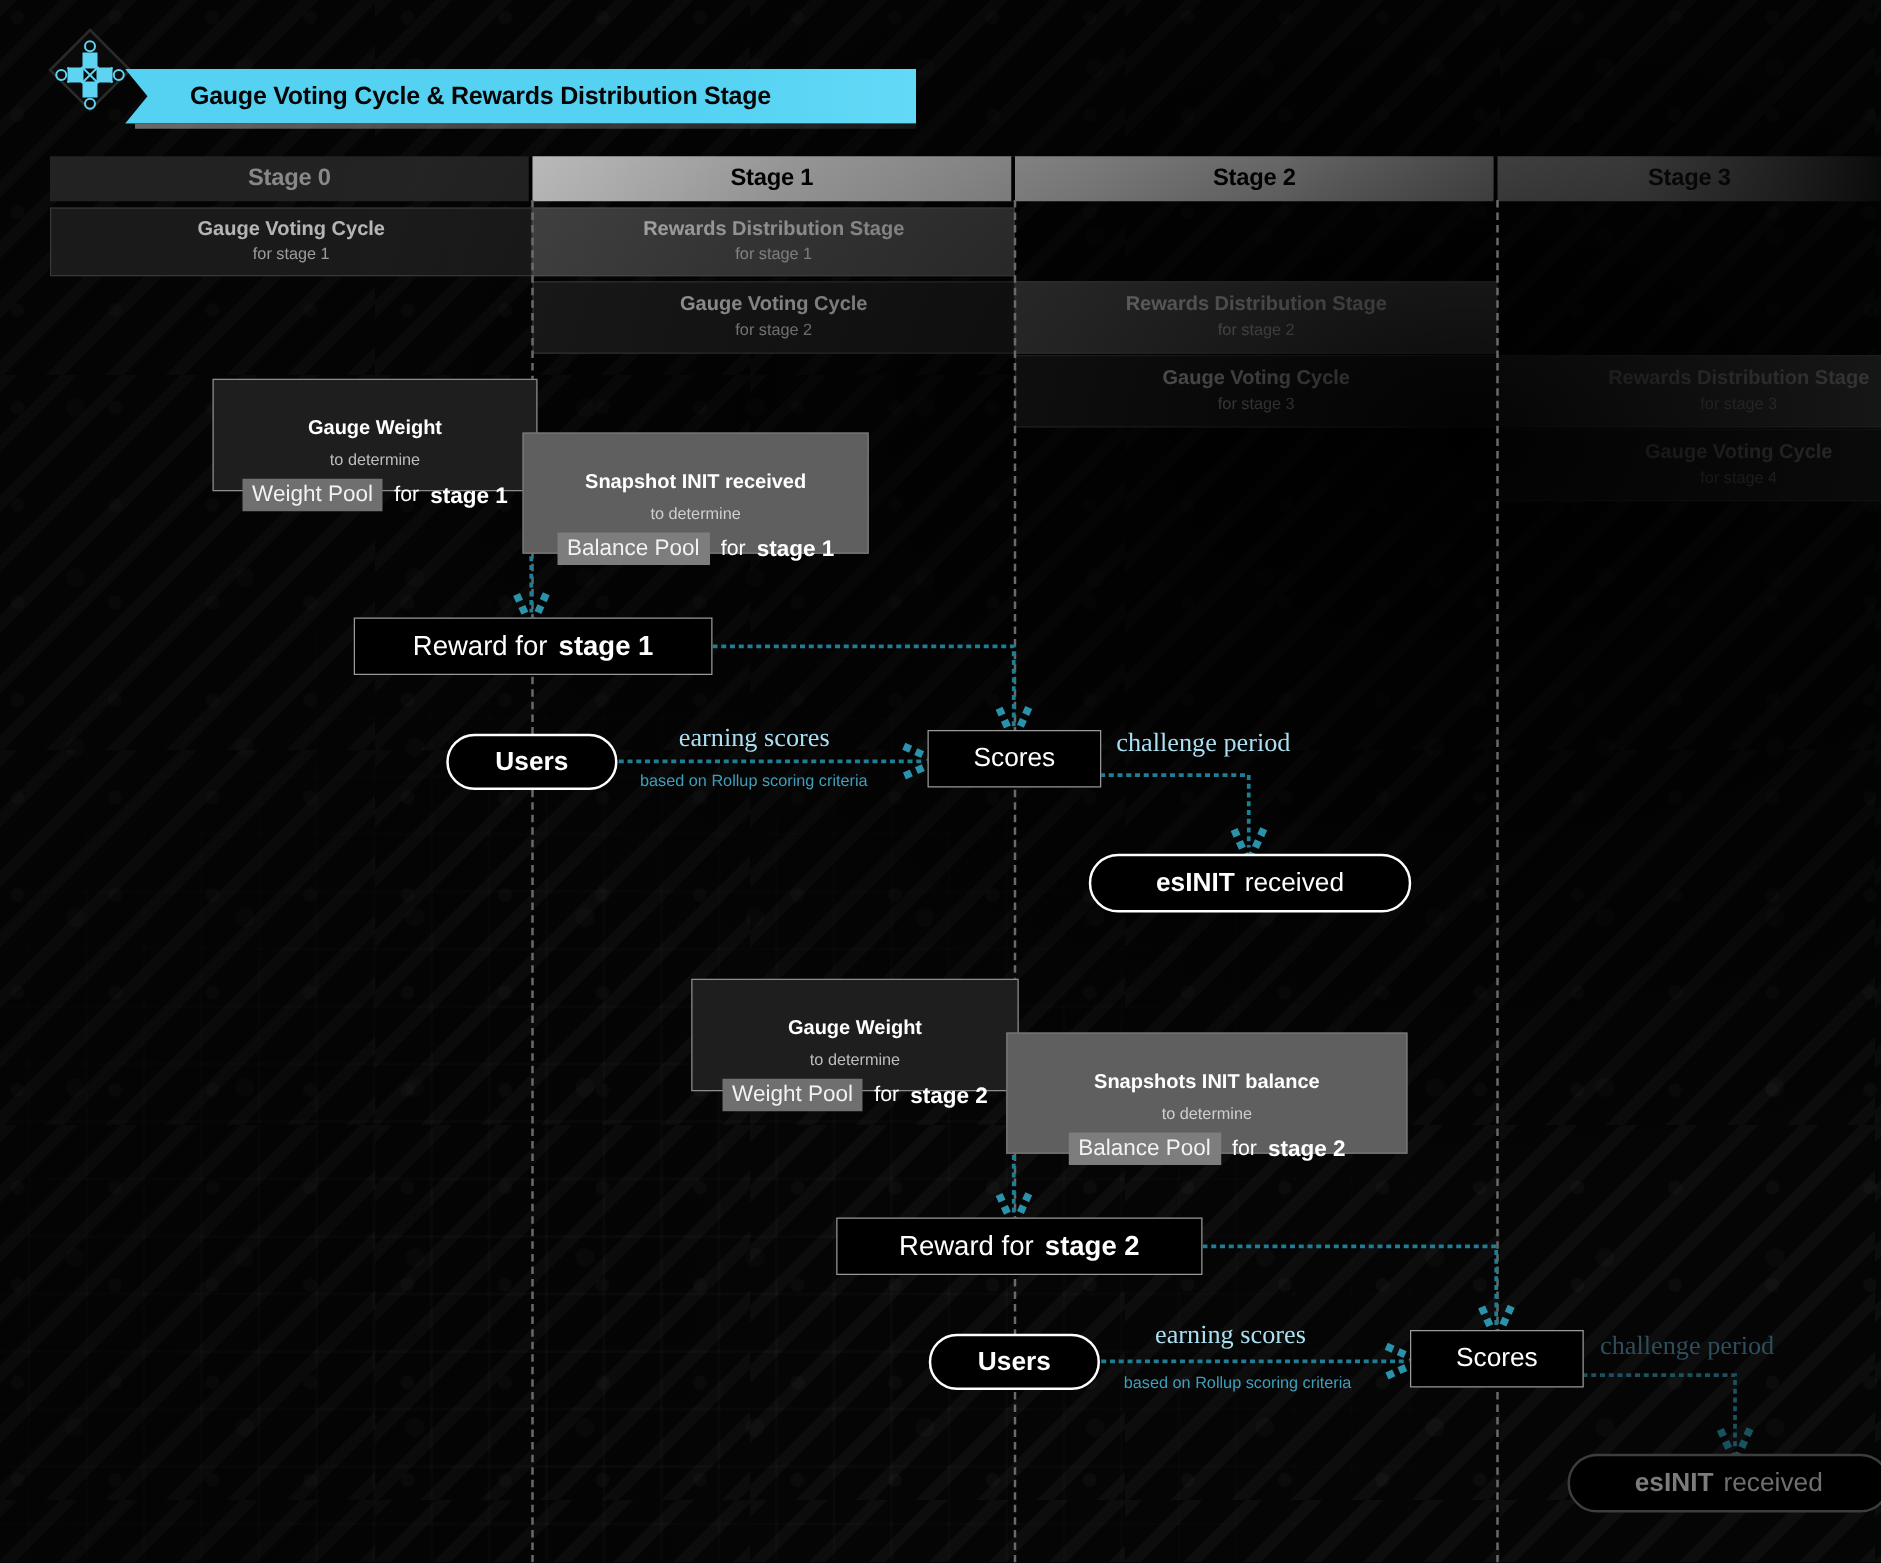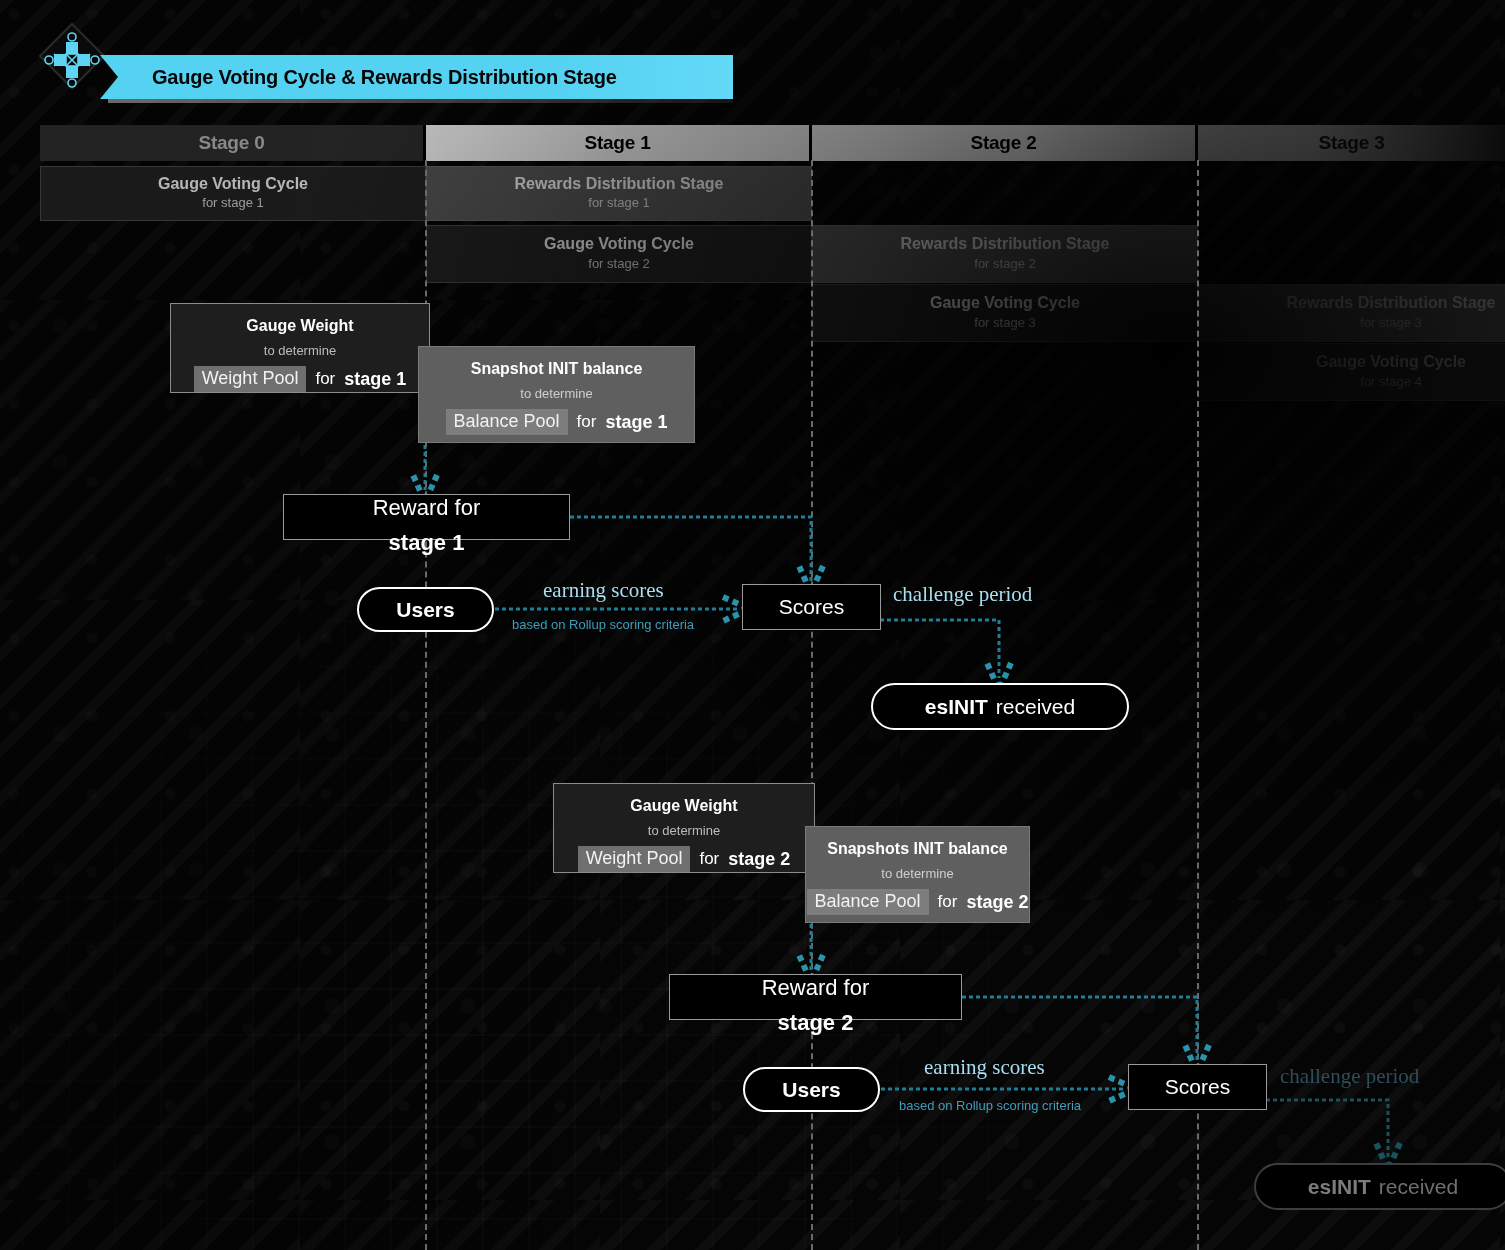--- a/index.html
+++ b/index.html
@@ -87,21 +87,21 @@
   .tone-dark-dim{background:#1b1b1b;border-color:#2d2d2d;}
   .tone-dark-dim .cb-t{color:#6d6d6d;} .tone-dark-dim .cb-s{color:#5d5d5d;}
   .tone-mid-dim{background:#3a3a3a;border-color:#474747;}
   .tone-mid-dim .cb-t{color:#8e8e8e;} .tone-mid-dim .cb-s{color:#7c7c7c;}
 
   
   .pool-card{
     position:absolute;box-sizing:border-box;
     border:1px solid #8c8c8c;
     display:flex;flex-direction:column;align-items:center;
-    padding-top:13px;
+    padding-top:30px;
   }
   .pc-dark{background:#1e1e1e;}
   .pc-mid{background:#5f5f5f;border-color:#7a7a7a;}
   .pool-title{font-size:16px;font-weight:bold;color:#ffffff;white-space:nowrap;}
   .pool-sub{font-size:13px;color:#bdbdbd;margin-top:8px;white-space:nowrap;}
   .pc-mid .pool-sub{color:#cfcfcf;}
   .pool-line{
     margin-top:8px;display:flex;align-items:center;gap:9px;
     font-size:17px;white-space:nowrap;
   }
@@ -109,22 +109,22 @@
     background:#6f6f6f;color:#f2f2f2;padding:2px 8px 3px;font-size:18px;font-weight:400;
   }
   .pc-mid .chip{background:#7d7d7d;}
   .pool-line .plain{color:#ffffff;font-size:17px;}
   .pool-line .stg{color:#ffffff;font-size:18px;font-weight:bold;}
 
   
   .reward-box{
     position:absolute;box-sizing:border-box;background:#000;
     border:1px solid #9a9a9a;
-    display:flex;align-items:center;justify-content:flex-start;gap:9px;
-    font-size:22px;white-space:nowrap;flex-direction:column;
+    display:flex;align-items:center;justify-content:center;gap:9px;
+    font-size:22px;white-space:nowrap;
   }
   .reward-box .plain{color:#ffffff;font-weight:400;}
   .reward-box .stg{color:#ffffff;font-weight:bold;}
 
   
   .pill{
     position:absolute;box-sizing:border-box;background:#000;
     border:2px solid #ffffff;border-radius:999px;
     display:flex;align-items:center;justify-content:center;
     font-size:21px;font-weight:bold;color:#fff;white-space:nowrap;
@@ -280,21 +280,21 @@
   <div class="pool-title">Gauge Weight</div>
   <div class="pool-sub">to determine</div>
   <div class="pool-line">
     <span class="chip">Weight Pool</span>
     <span class="plain">for</span>
     <span class="stg">stage 1</span>
   </div>
 </div>
 
 <div class="pool-card pc-mid" style="left:418px;top:346px;width:277px;height:97px;z-index:11;">
-  <div class="pool-title">Snapshot INIT balance</div>
+  <div class="pool-title">Snapshot INIT received</div>
   <div class="pool-sub">to determine</div>
   <div class="pool-line">
     <span class="chip">Balance Pool</span>
     <span class="plain">for</span>
     <span class="stg">stage 1</span>
   </div>
 </div>
 
 <div class="reward-box" style="left:283px;top:494px;width:287px;height:46px;z-index:10;">
   <span class="plain">Reward for</span>
@@ -321,21 +321,21 @@
 <div class="pool-card pc-dark" style="left:553px;top:783px;width:262px;height:90px;z-index:10;">
   <div class="pool-title">Gauge Weight</div>
   <div class="pool-sub">to determine</div>
   <div class="pool-line">
     <span class="chip">Weight Pool</span>
     <span class="plain">for</span>
     <span class="stg">stage 2</span>
   </div>
 </div>
 
-<div class="pool-card pc-mid" style="left:805px;top:826px;width:225px;height:97px;z-index:11;text-align:center;">
+<div class="pool-card pc-mid" style="left:805px;top:826px;width:321px;height:97px;z-index:11;text-align:center;">
   <div class="pool-title">Snapshots INIT balance</div>
   <div class="pool-sub">to determine</div>
   <div class="pool-line">
     <span class="chip">Balance Pool</span>
     <span class="plain">for</span>
     <span class="stg">stage 2</span>
   </div>
 </div>
 
 <div class="reward-box" style="left:669px;top:974px;width:293px;height:46px;z-index:10;">

